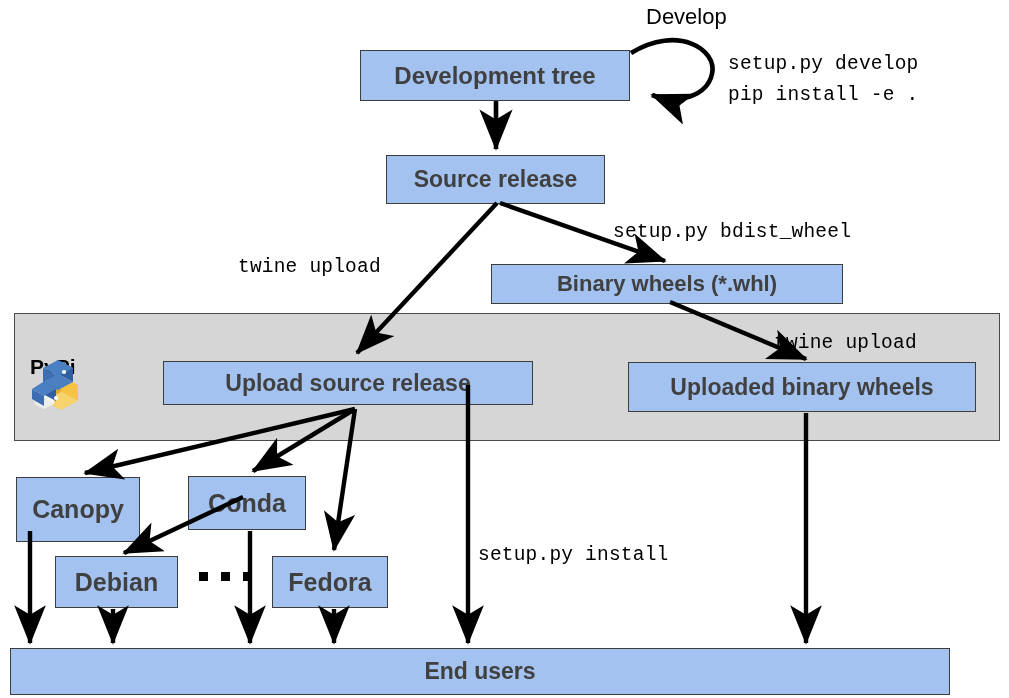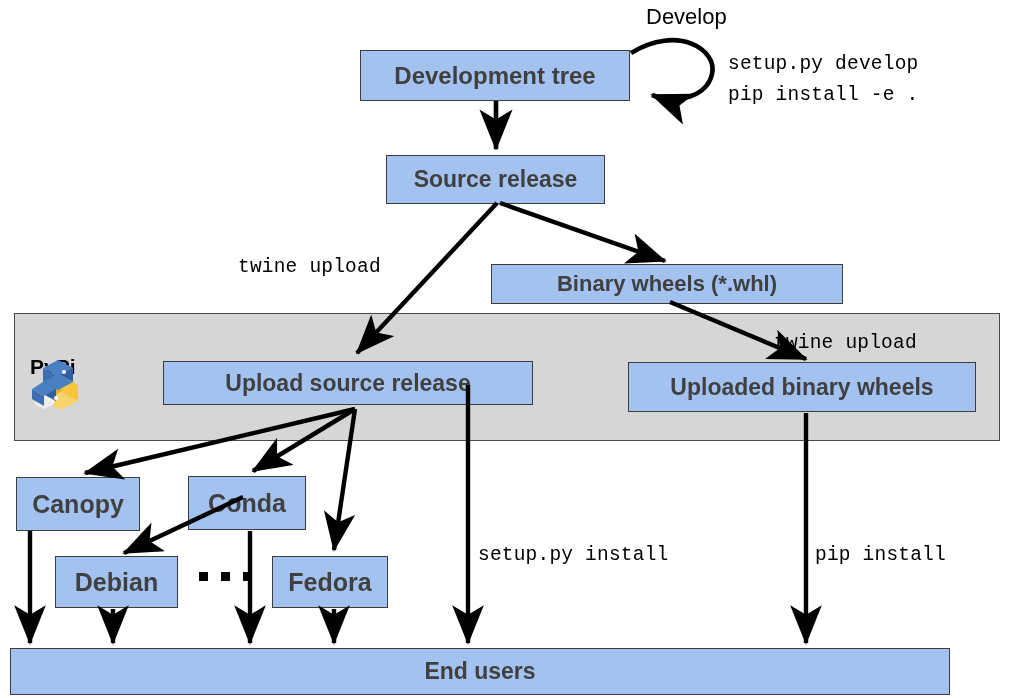--- a/index.html
+++ b/index.html
@@ -199,21 +199,21 @@
   <div class="node" style="left:360px; top:50px; width:270px; height:51px; font-size:24px;">Development  tree</div>
 
   <div class="node" style="left:386px; top:155px; width:219px; height:49px; font-size:23px;">Source release</div>
 
   <div class="node" style="left:491px; top:264px; width:352px; height:40px; font-size:22px;">Binary wheels (*.whl)</div>
 
   <div class="node" style="left:163px; top:361px; width:370px; height:44px; font-size:23px;">Upload source release</div>
 
   <div class="node" style="left:628px; top:362px; width:348px; height:50px; font-size:23px;">Uploaded binary wheels</div>
 
-  <div class="node" style="left:16px; top:477px; width:124px; height:54px; font-size:25px;">Canopy</div>
+  <div class="node" style="left:16px; top:477px; width:124px; height:65px; font-size:25px;">Canopy</div>
 
   <div class="node" style="left:188px; top:476px; width:118px; height:54px; font-size:25px;">Conda</div>
 
   <div class="node" style="left:55px; top:556px; width:123px; height:52px; font-size:25px;">Debian</div>
 
   <div class="node" style="left:272px; top:556px; width:116px; height:52px; font-size:25px;">Fedora</div>
 
   <div class="node" style="left:10px; top:648px; width:940px; height:47px; font-size:23px;">End users</div>
 
   <div class="ellipsis-dots" style="left:199px; top:572px;">
@@ -222,22 +222,22 @@
       <i></i>
   </div>
 
   <div class="plainlabel" style="left:646px; top:4px; font-size:22px;">Develop</div>
 
   <div class="cmd" style="left:728px; top:53px;">setup.py develop</div>
 
   <div class="cmd" style="left:728px; top:84px;">pip install -e .</div>
 
 
+  <div class="cmd" style="left:613px; top:221px;">setup.py bdist_wheel</div>
 
   <div class="cmd" style="left:238px; top:256px;">twine upload</div>
 
   <div class="cmd" style="left:774px; top:332px;">twine upload</div>
 
   <div class="cmd" style="left:478px; top:544px;">setup.py install</div>
 
-  <div class="cmd" style="left:815px; top:544px;">pip install</div>
 
 </div>
 
 </body></html>

